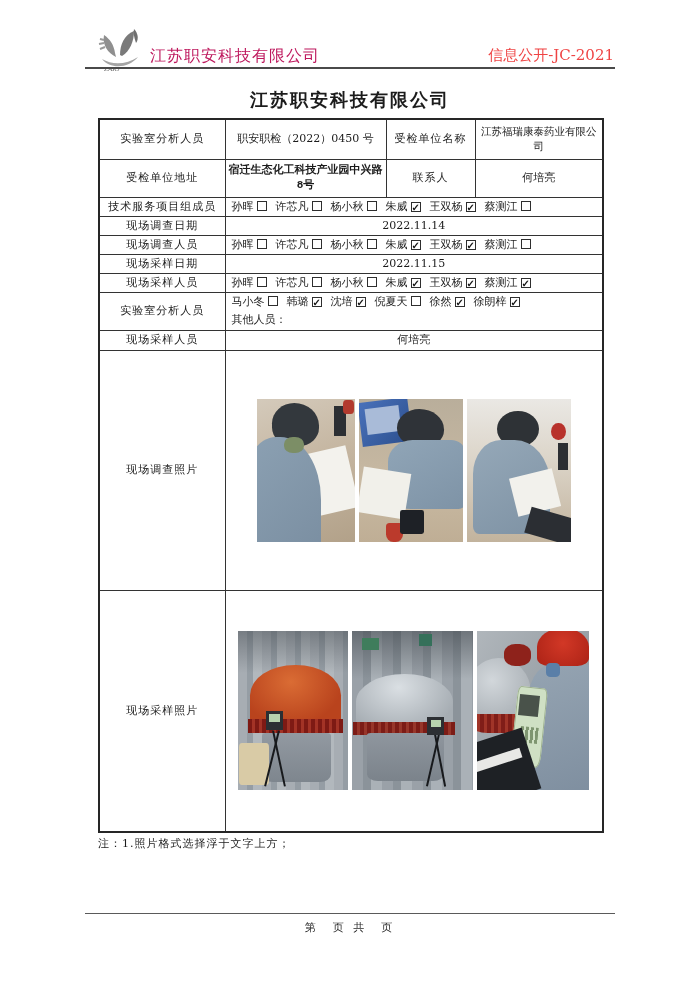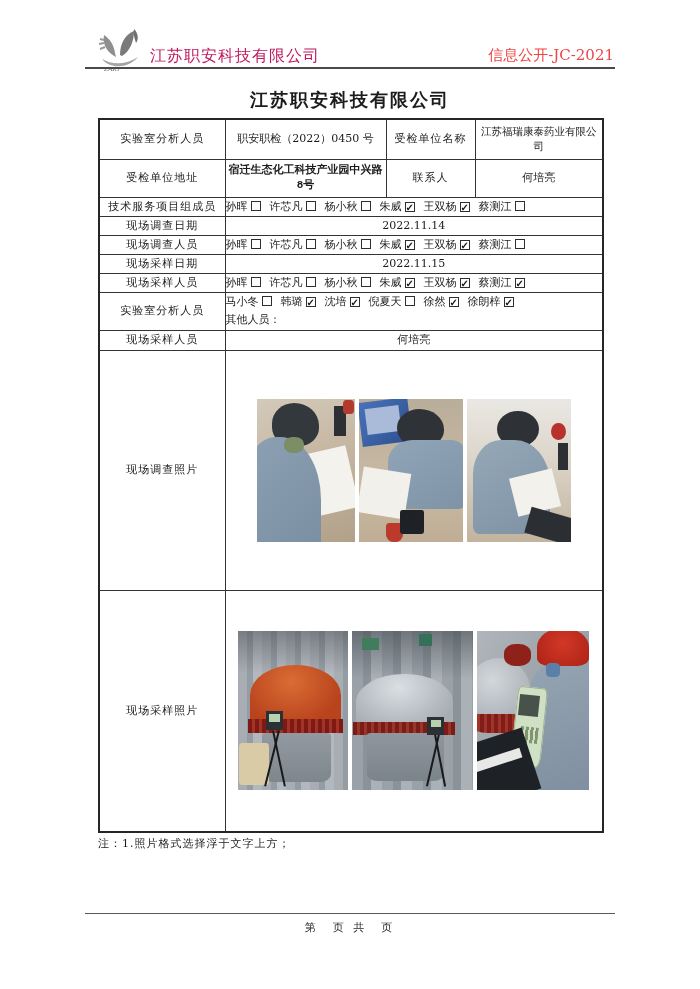--- a/index.html
+++ b/index.html
@@ -16,21 +16,21 @@
   #title { position:absolute; left:0; top:88px; width:700px; text-align:center;
            font-size:18px; font-weight:bold; letter-spacing:2px; }
 
   
   table { position:absolute; left:98px; top:118px; width:504px; border-collapse:collapse;
           table-layout:fixed; border:2px solid #262626; }
   td { border:1px solid #333; font-size:11px; line-height:18px; vertical-align:middle;
        overflow:hidden; }
   td.lbl { text-align:center; letter-spacing:1px; }
   td.val-c { text-align:center; }
-  td.val-l { text-align:left; }
+  td.val-l { text-align:left; padding-left:6px; }
   tr.r-tall { height:40px; }
   tr.r-mid  { height:38px; }
   tr.r-thin { height:19px; }
   tr.r-esc  { height:20px; }
   tr.r-ph1  { height:240px; }
   tr.r-ph2  { height:242px; }
   .addr { font-family:Liberation Mono, monospace; font-weight:700;
           font-size:11px; line-height:15px; text-align:center; letter-spacing:0; }
   .unit-name { font-size:10.5px; line-height:15px; text-align:center; padding:2px 4px; }
 

